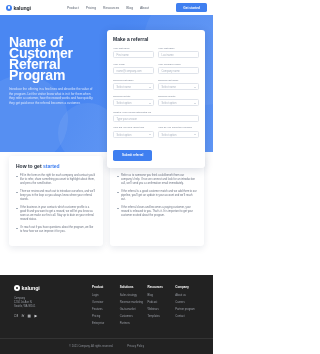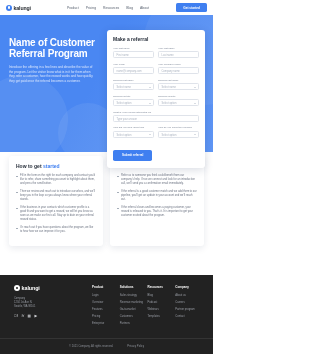--- a/index.html
+++ b/index.html
@@ -51,21 +51,21 @@
     background:rgba(255,255,255,0.07);
   }
   .blob-a{ width:90px; height:90px; left:-22px; top:60px; }
   .blob-b{ width:60px; height:60px; left:58px; top:88px; }
   .blob-c{ width:120px; height:120px; right:-50px; top:-30px; background:rgba(255,255,255,0.05); }
 
   .hero-copy{
     position:absolute; left:9px; top:22px; width:88px; z-index:2;
   }
   .hero-title{
-    font-size:10px; line-height:11px; font-weight:700; color:#ffffff;
+    font-size:14px; line-height:11px; font-weight:700; color:#ffffff;
     letter-spacing:-0.2px;
   }
   .hero-sub{
     margin-top:6px;
     font-size:3.1px; line-height:4.6px; color:#dbe7fd;
   }
 
   
   .form-card{
     position:absolute; left:107px; top:30px; width:98px;

